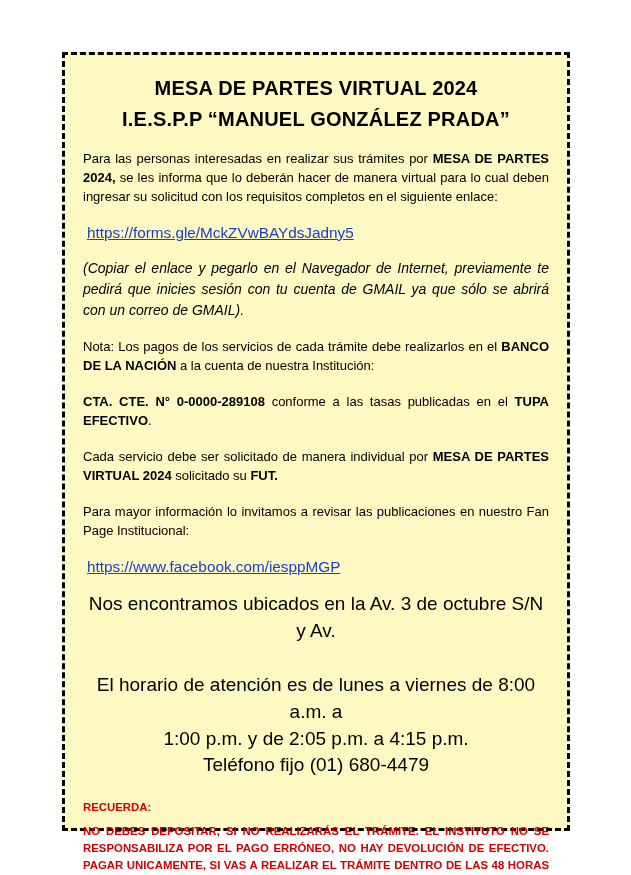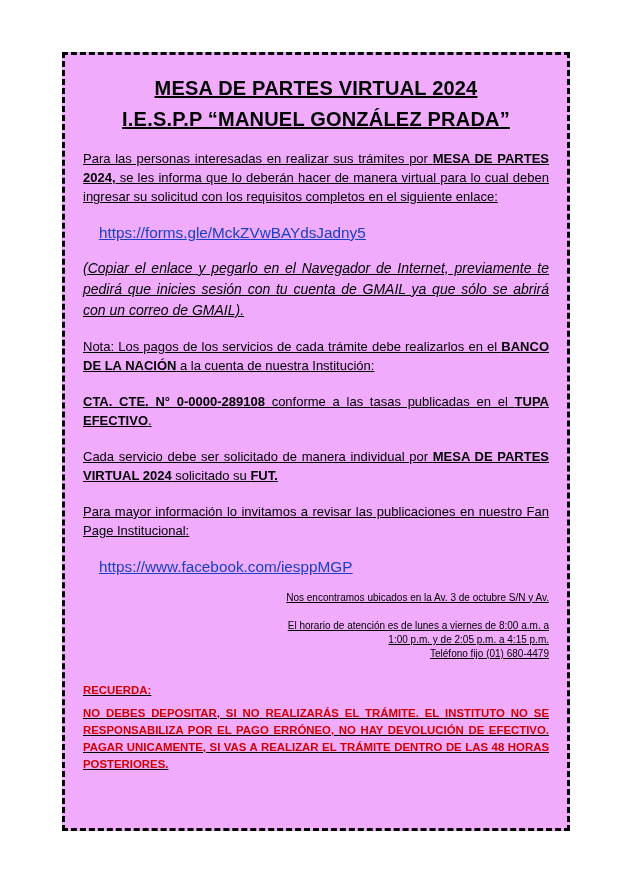--- a/index.html
+++ b/index.html
@@ -16,22 +16,21 @@
   }
   .page {
     box-sizing: border-box;
     position: absolute;
     left: 62px;
     top: 52px;
     width: 508px;
     height: 779px;
     border: 3px dashed #000000;
     padding: 16px 18px 10px 18px;
-    background: #f0abfc;
-    text-decoration: underline;
+    background: #fef9c3;
   }
   .title-block {
     text-align: center;
     margin-top: 4px;
   }
   .title-line {
     font-size: 20px;
     font-weight: bold;
     letter-spacing: 0.2px;
     line-height: 1.35;
@@ -52,34 +51,34 @@
   .b {
     font-weight: bold;
   }
   a.link, .link {
     color: #1a40c8;
     text-decoration: underline;
     font-size: 15.3px;
     word-break: break-all;
   }
   p.linkline {
-    margin: 17px 0 0 16px;
+    margin: 17px 0 0 4px;
   }
   p.italic {
     font-style: italic;
     font-size: 14px;
     line-height: 1.5;
     margin: 16px 0 15px 0;
     text-align: justify;
   }
   p.address {
-    font-size: 10px;
+    font-size: 19px;
     line-height: 1.42;
     margin: 15px 0 0 0;
-    text-align: right;
+    text-align: center;
   }
   .warning {
     margin-top: 20px;
     color: #d00000;
     font-weight: bold;
     font-size: 11.4px;
     line-height: 1.5;
     text-align: justify;
   }
   .warning .head {

